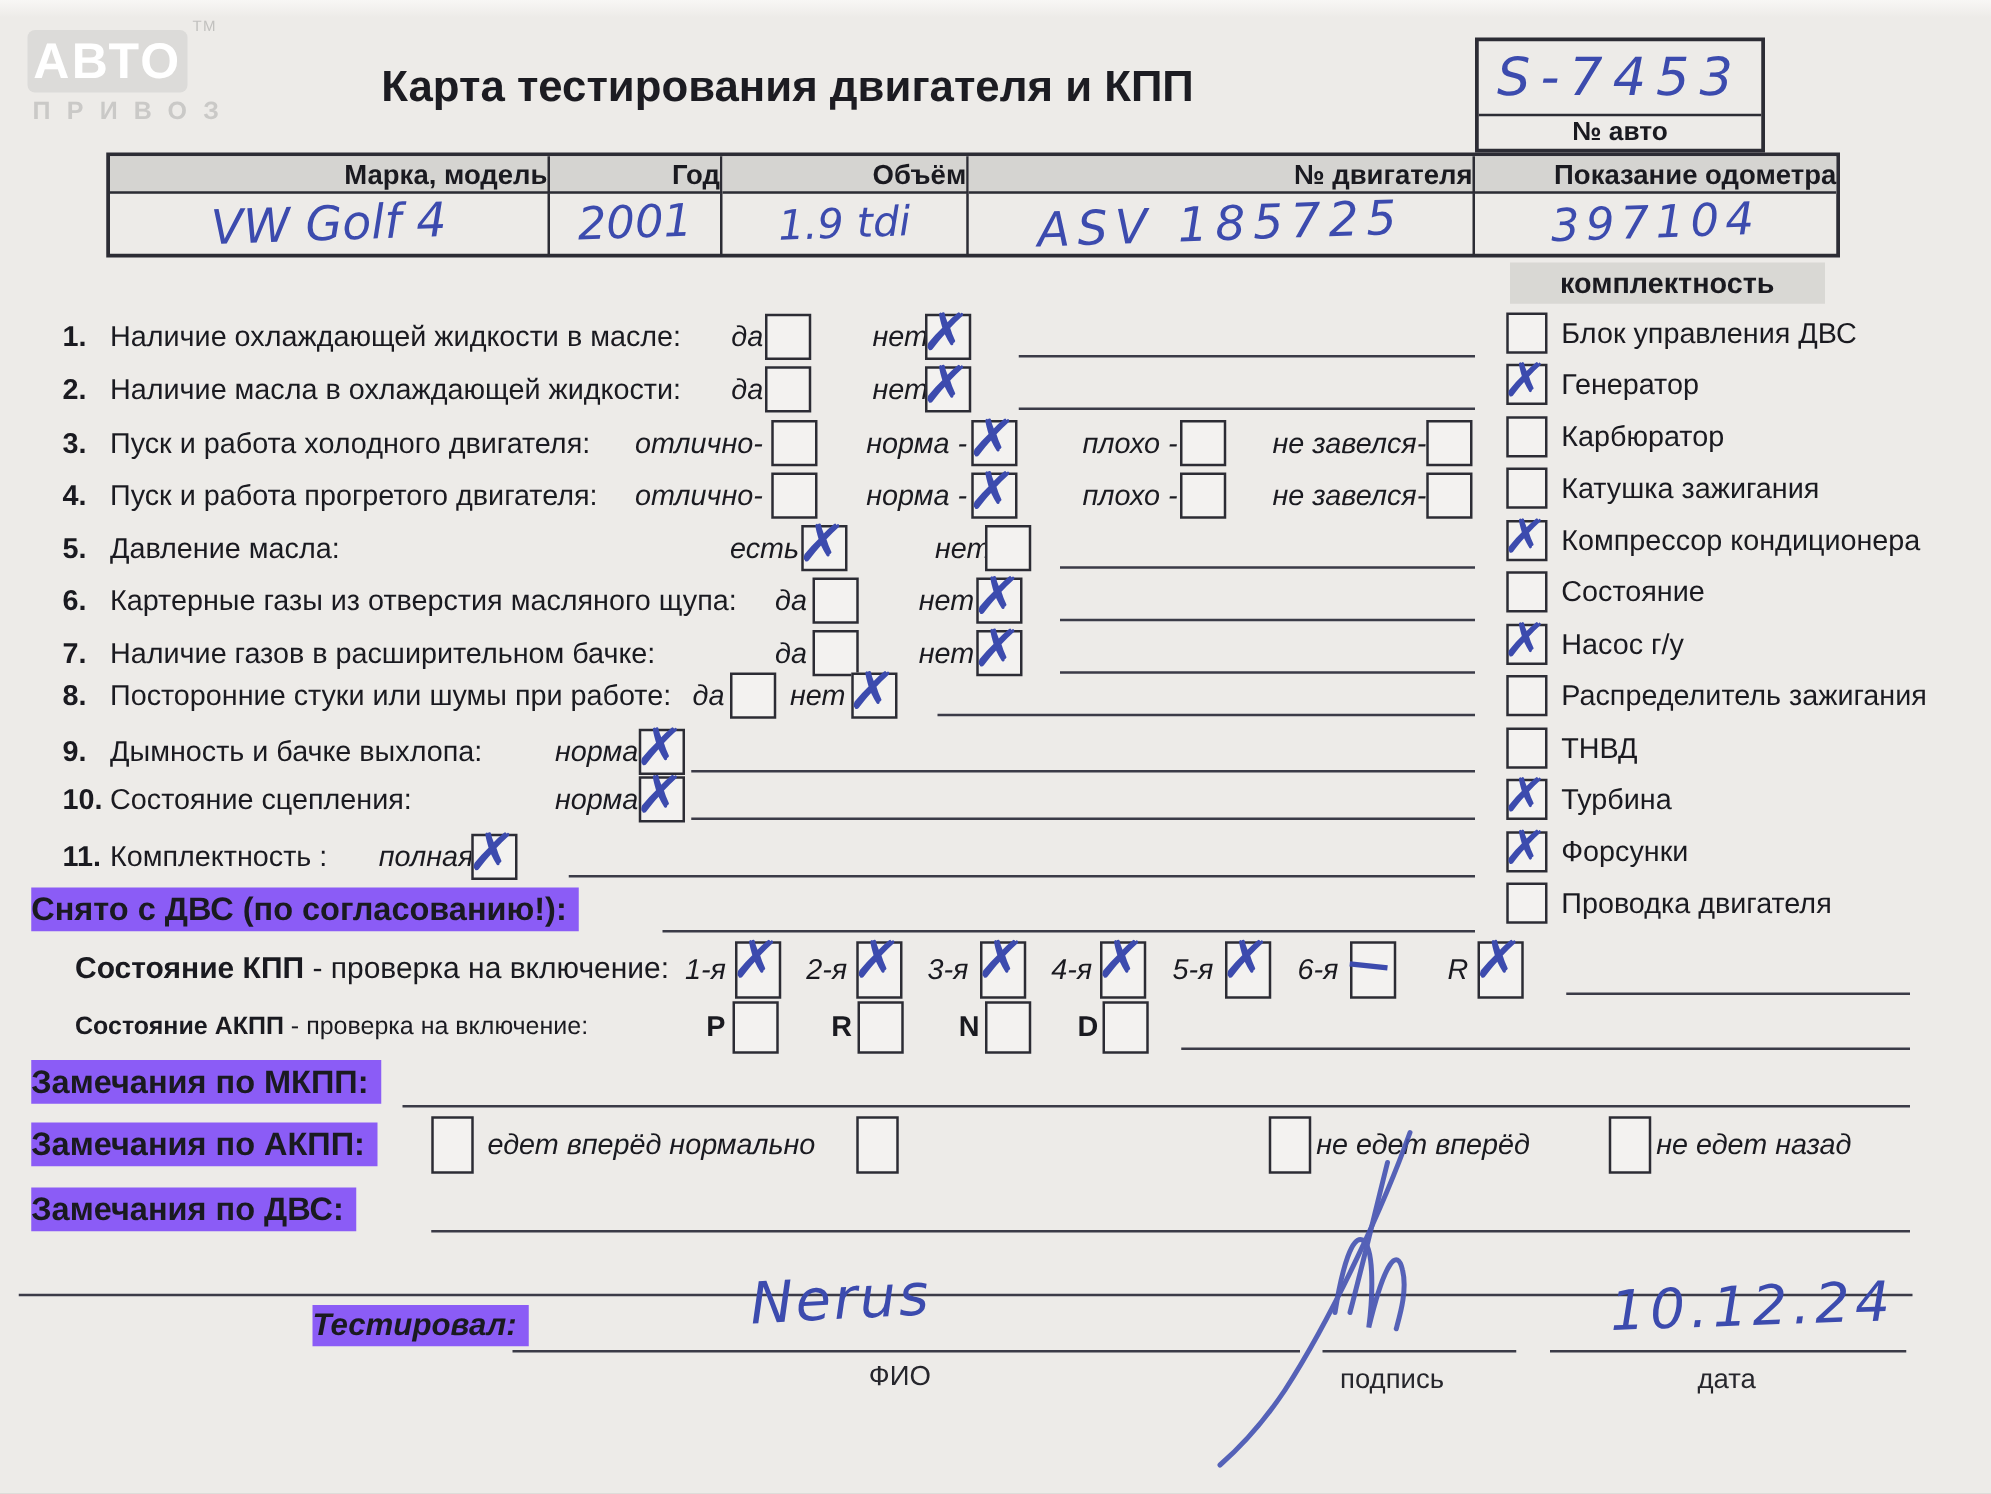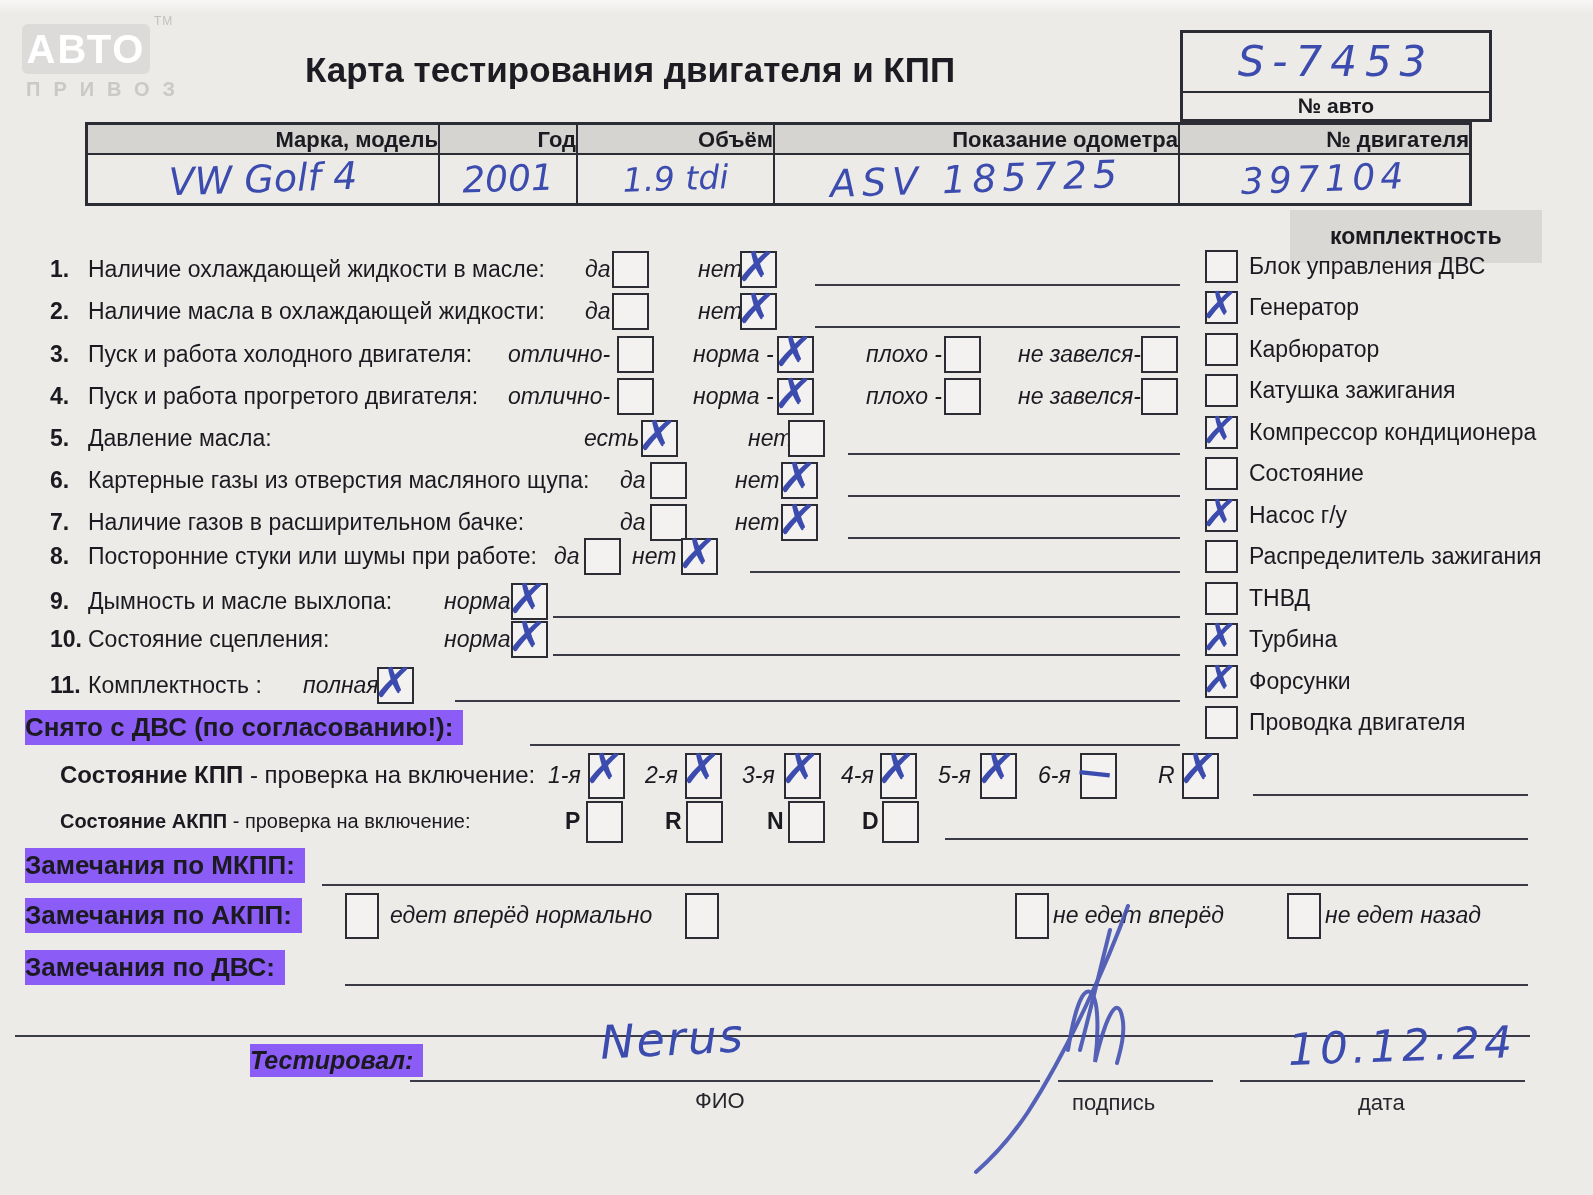--- a/index.html
+++ b/index.html
@@ -10,21 +10,21 @@
   
   .logo-box{position:absolute;left:22px;top:24px;width:128px;height:50px;background:#dcdbd9;
         border-radius:6px;text-align:center;line-height:50px;font-weight:bold;font-size:40px;
         color:#ffffff;letter-spacing:2px;}
   .logo-tm{position:absolute;left:154px;top:14px;font-size:12px;color:#c2c1bf;letter-spacing:1px;}
   .logo-sub{position:absolute;left:26px;top:78px;font-size:20px;font-weight:bold;color:#cac9c7;
         letter-spacing:13px;}
   
   .title{position:absolute;left:305px;top:50px;margin:0;font-size:35px;font-weight:bold;color:#1c1c22;}
   
-  .idbox{position:absolute;left:1180px;top:30px;width:312px;height:92px;border:3px solid #2c2c34;box-sizing:border-box;}
+  .idbox{position:absolute;left:1180px;top:30px;width:232px;height:92px;border:3px solid #2c2c34;box-sizing:border-box;}
   .idbox-value{position:absolute;left:0;top:0;width:100%;height:60px;text-align:center;
         font-size:42px;line-height:58px;letter-spacing:8px;}
   .idbox-label{position:absolute;left:0;bottom:0;width:100%;height:26px;border-top:2px solid #2c2c34;
         text-align:center;font-weight:bold;font-size:21px;line-height:26px;}
   
   .vtable{position:absolute;left:85px;top:122px;width:1387px;height:84px;border:3px solid #2c2c34;
         box-sizing:border-box;display:grid;grid-template-columns:352px 138px 197px 405px 289px;
         grid-template-rows:30px 50px;}
   .vtable .th{background:#d5d4d1;border-right:2px solid #2c2c34;border-bottom:2px solid #2c2c34;
         font-weight:bold;font-size:22px;text-align:right;line-height:29px;}
@@ -38,22 +38,22 @@
   .q{position:absolute;left:88px;font-size:23px;line-height:38px;}
   .opt{position:absolute;font-style:italic;font-size:23px;line-height:38px;}
   .cb{position:absolute;top:1px;width:33px;height:33px;border:2px solid #2c2c34;background:#f3f2f0;}
   .cb-tall{height:42px;}
   .mark{position:absolute;left:-4px;top:-12px;font-style:normal;font-weight:bold;font-size:44px;
         color:#3c4bae;font-family:"DejaVu Sans",sans-serif;transform:rotate(6deg);white-space:nowrap;}
   .line{position:absolute;height:0;border-bottom:2px solid #3b3b47;bottom:4px;}
   .hl{background:#8b5cf6;padding:2px 10px 2px 0;}
   .sect{position:absolute;font-weight:bold;font-size:26px;}
   
-  .eq-head{position:absolute;left:1290px;top:210px;font-weight:bold;font-size:23px;background:#d9d8d4;
-        padding:13px 40px;}
+  .eq-head{position:absolute;left:1208px;top:210px;font-weight:bold;font-size:23px;background:#d9d8d4;
+        padding:3px 40px;}
   .eq-list{position:absolute;left:1205px;top:250px;width:388px;height:500px;}
   .eq-item{position:absolute;left:0;height:34px;width:388px;}
   .cb-sm{position:absolute;left:0;top:0;width:29px;height:29px;border:2px solid #2c2c34;background:#f3f2f0;}
   .cb-sm .mark{font-size:40px;top:-11px;}
   .eq-label{position:absolute;left:44px;top:1px;font-size:23px;line-height:30px;}
   
   .small-label{position:absolute;font-size:22px;color:#26262c;}
   .hw{position:absolute;color:#3c4bae;font-family:"DejaVu Sans",sans-serif;font-style:italic;}
   .sig{position:absolute;left:950px;top:900px;}
 </style>
@@ -70,22 +70,22 @@
 
   <div class="idbox">
     <div class="idbox-value ink">S-7453</div>
     <div class="idbox-label">№ авто</div>
   </div>
 
   <div class="vtable">
     <div class="th">Марка, модель</div>
     <div class="th">Год</div>
     <div class="th">Объём</div>
+    <div class="th">№ двигателя</div>
     <div class="th">Показание одометра</div>
-    <div class="th">№ двигателя</div>
     <div class="td">
         <span class="ink v-val" style="font-size:38px">VW Golf 4</span>
       </div>
     <div class="td">
         <span class="ink v-val">2001</span>
       </div>
     <div class="td">
         <span class="ink v-val" style="font-size:33px">1.9 tdi</span>
       </div>
     <div class="td">
@@ -293,21 +293,21 @@
       </span>
     <span class="opt" style="left:632px">нет</span>
     <span class="cb" style="left:681px">
         <i class="mark">✗</i>
       </span>
     <span class="line" style="left:750px;width:430px"></span>
   </div>
 
   <div class="crow" style="top:582px">
     <span class="num">9.</span>
-    <span class="q">Дымность и масле выхлопа:</span>
+    <span class="q">Дымность и бачке выхлопа:</span>
     <span class="opt" style="left:444px">норма</span>
     <span class="cb" style="left:511px">
         <i class="mark">✗</i>
       </span>
     <span class="line" style="left:553px;width:627px"></span>
   </div>
 
   <div class="crow" style="top:620px">
     <span class="num">10.</span>
     <span class="q">Состояние сцепления:</span>

